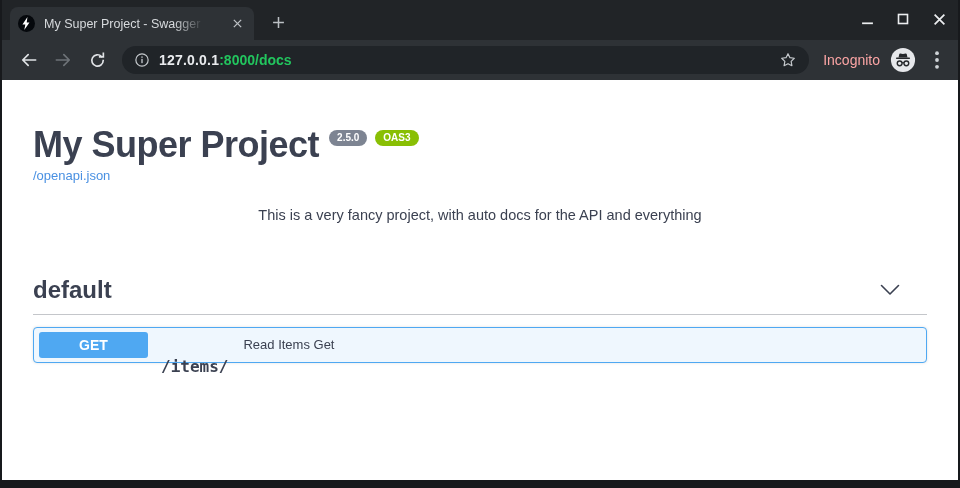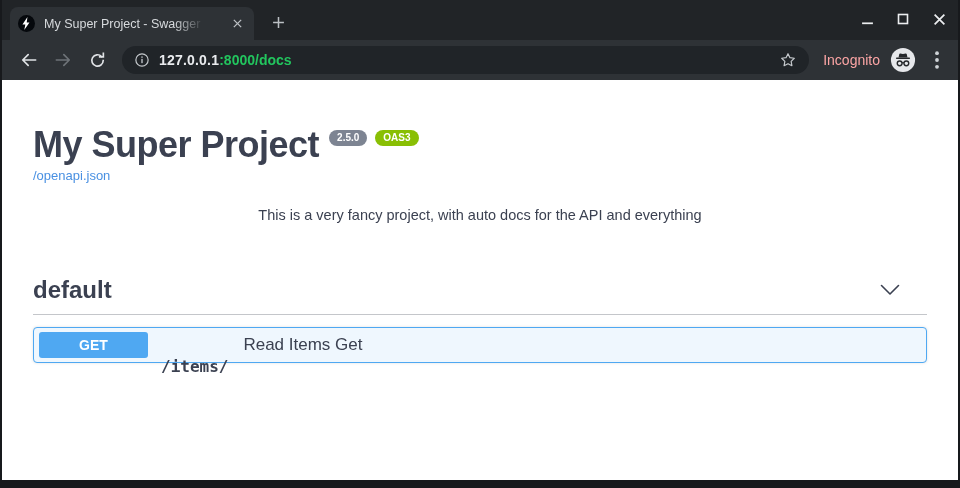--- a/index.html
+++ b/index.html
@@ -62,21 +62,21 @@
     margin-top:12px;height:36px;border:1px solid #4fa8f2;background:#eff7fe;
     border-radius:4px;display:flex;align-items:center;padding-left:5px;cursor:pointer;
     box-shadow:0 0 3px rgba(0,0,0,.12);
   }
   .method-btn{
     width:109px;height:26px;background:#4fa8f2;border-radius:3px;border:none;
     color:#fff;font-size:14px;font-weight:bold;text-align:center;line-height:26px;
     font-family:"Liberation Sans",sans-serif;
   }
   .op-path{margin-left:13px;font-family:"DejaVu Sans Mono","Liberation Mono",monospace;font-weight:bold;font-size:16px;color:#3b4151;margin-top:43px;}
-  .op-summary{margin-left:15px;font-size:17px;color:#3b4151;}
+  .op-summary{margin-left:15px;font-size:13px;color:#3b4151;}
   
   .bottombar{height:8px;background:#17191c;}
   svg{display:block;}
 </style>
 </head>
 <body>
 
 <div class="window">
 
   <div class="titlebar">

